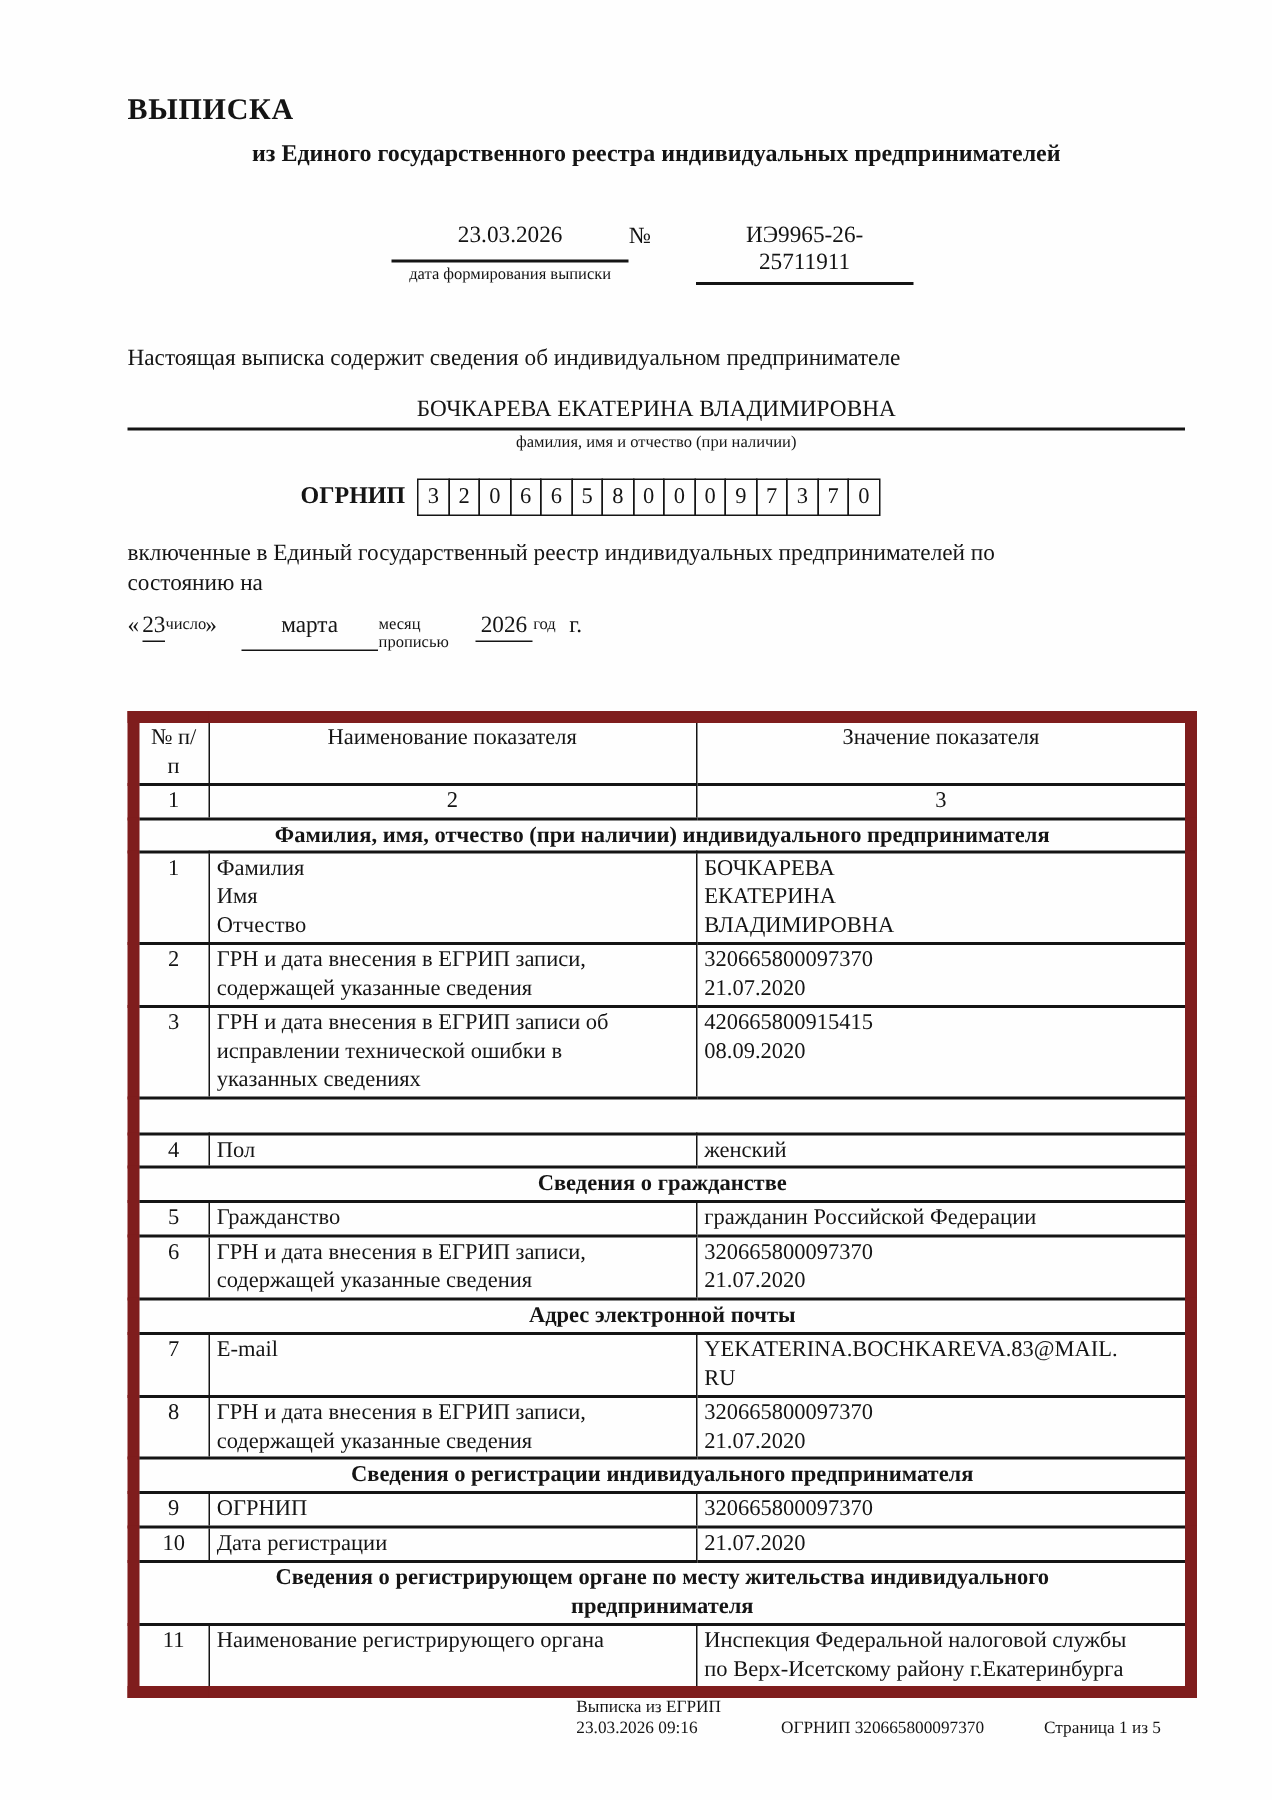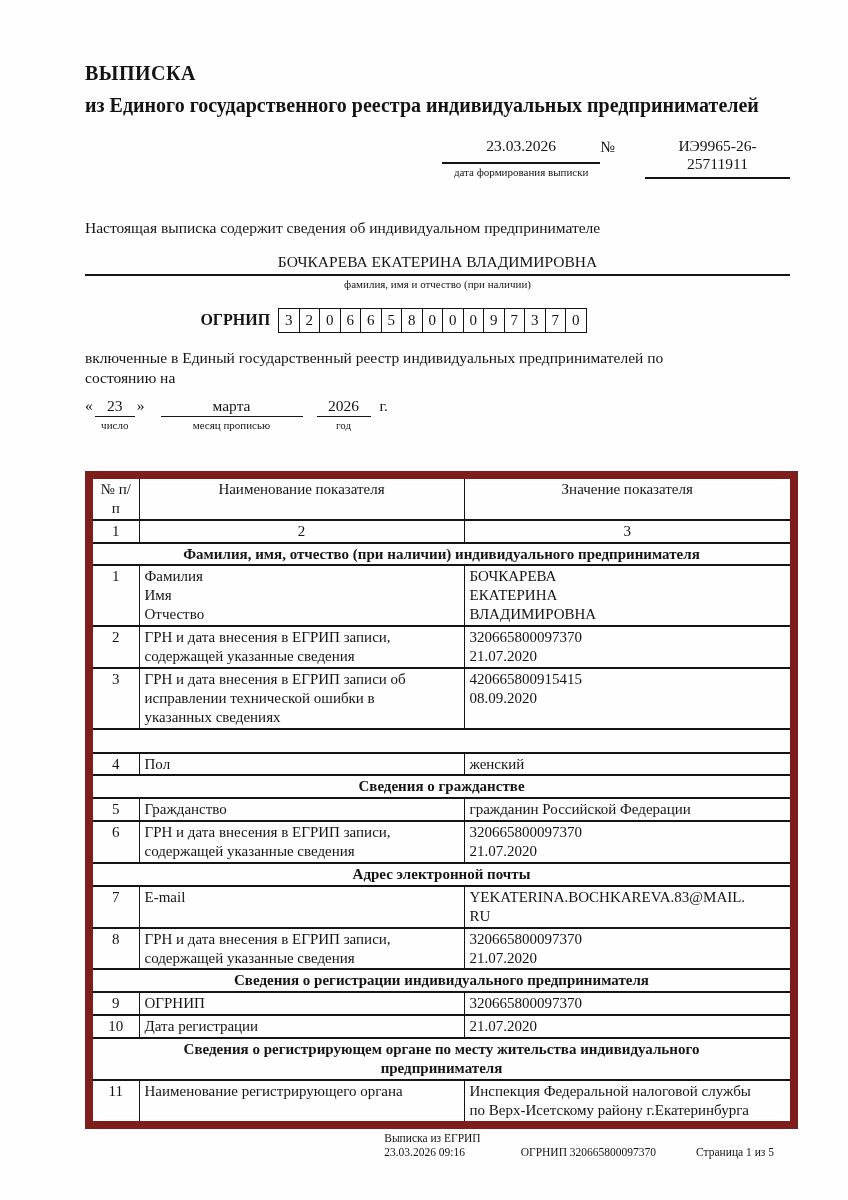--- a/index.html
+++ b/index.html
@@ -4,43 +4,43 @@
 <style>
   html,body { margin:0; padding:0; background:#ffffff; }
   .page {
     position:relative; width:848px; height:1200px; overflow:hidden;
     background:#fefefe; color:#141414;
     font-family:"Liberation Serif","DejaVu Serif",serif;
   }
   .content { position:absolute; left:85px; top:0; width:705px; }
 
   .doc-title { margin-top:62px; text-align:left; font-weight:bold; font-size:20px; letter-spacing:.5px; }
-  .doc-subtitle { margin-top:9px; font-weight:bold; font-size:20px; }
-
-  .header-row { display:flex; justify-content:flex-end; align-items:flex-start; margin-top:20px; }
+  .doc-subtitle { margin-top:9px; text-align:center; font-weight:bold; font-size:16px; }
+
+  .header-row { display:flex; justify-content:center; align-items:flex-start; margin-top:36px; }
   .date-group { margin-left:-5px; width:158px; text-align:center; }
   .date-value { font-size:15.5px; padding-bottom:7px; border-bottom:2px solid #141414; }
   .small-label { font-size:11px; margin-top:2px; }
   .number-group { display:flex; align-items:flex-start; }
   .number-sign { font-size:15.5px; margin-right:30px; margin-top:1px; }
   .number-value { width:145px; text-align:center; font-size:15.5px; line-height:1.18; border-bottom:2px solid #141414; padding-bottom:3px; }
 
   .intro { margin-top:40px; font-size:15.5px; }
   .name-line { margin-top:16px; border-bottom:2px solid #141414; text-align:center; font-size:15.5px; padding-bottom:3px; }
   .name-label { text-align:center; font-size:11px; margin-top:2px; }
 
   .ogrnip-row { display:flex; justify-content:center; align-items:center; gap:9px; margin-top:18px; position:relative; left:-44px; }
   .ogrnip-label { font-weight:bold; font-size:16px; }
   .digit-boxes { display:flex; }
   .digit-cell { width:19.5px; height:23px; border:1px solid #141414; margin-left:-1px; display:flex; align-items:center; justify-content:center; font-size:15px; }
 
   .included { margin-top:15px; font-size:15.5px; white-space:pre-line; line-height:1.3; }
 
   .date-fields { display:flex; align-items:flex-start; margin-top:9px; font-size:15.5px; }
-  .field { display:flex; flex-direction:column; align-items:center; }
+  .field { display:flex; flex-direction:row; }
   .field-line { border-bottom:1px solid #141414; text-align:center; padding-bottom:1px; width:100%; box-sizing:border-box; }
   .fw-day { width:40px; }
   .fw-month { width:142px; margin-left:16px; }
   .fw-year { width:54px; margin-left:14px; }
   .q-open { margin-right:2px; }
   .q-close { margin-left:2px; }
   .year-suffix { margin-left:9px; }
 
   .info-table { margin-top:40px; width:705px; border-collapse:collapse; font-size:15px; border:8px solid #7f1d1d; table-layout:fixed; }
   .info-table td { border:1px solid #141414; border-top-width:2px; border-bottom-width:2px; padding:1px 5px; vertical-align:top; line-height:1.26; overflow-wrap:anywhere; }

